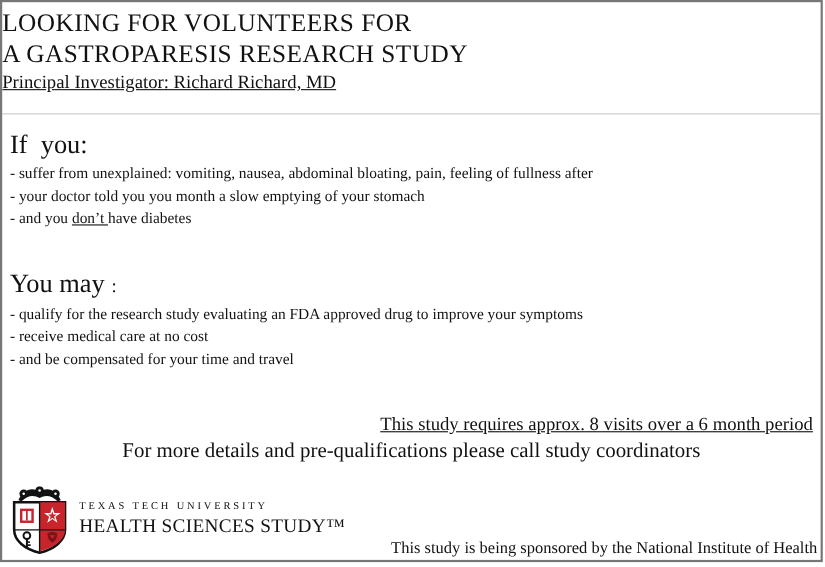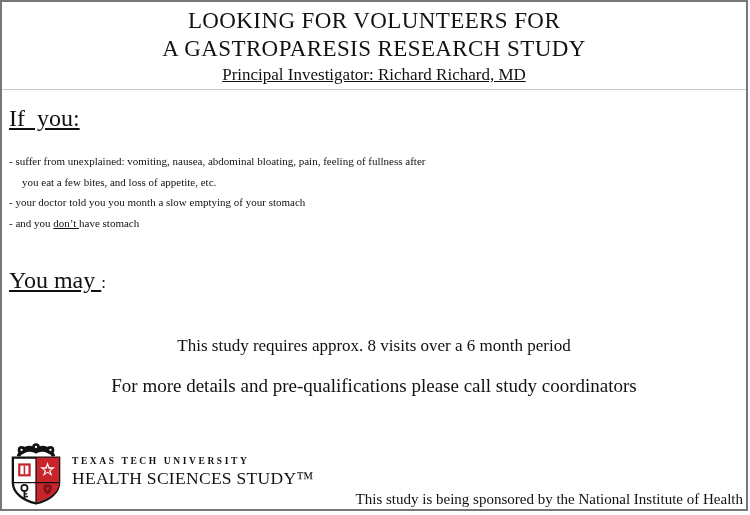--- a/index.html
+++ b/index.html
@@ -11,24 +11,23 @@
   }
   .page {
     position: absolute; left: 0; top: 0;
     width: 744px; height: 507px;
     border: 2px solid #777777;
     background: #ffffff;
     overflow: hidden;
   }
   
   .header {
-    text-align: center;
     padding-top: 5px;
     border-bottom: 1px solid #c9c9c9;
-    padding-bottom: 3px;
+    padding-bottom: 17px;
   }
   .title-line {
     font-size: 23px;
     line-height: 28px;
     letter-spacing: 0.4px;
     font-weight: 500;
   }
   .pi-line {
     font-size: 17px;
     line-height: 22px;
@@ -36,55 +35,56 @@
     text-decoration: underline;
   }
   
   .content { padding: 0 7px; }
   .section-heading {
     font-size: 24px;
     line-height: 30px;
     margin-top: 13px;
     white-space: pre;
   }
-  .section-heading .u { text-decoration: underline; }
+  .section-heading .u { }
   .section-heading .colon { font-size: 17px; }
   .bullets {
-    font-size: 11px;
+    font-size: 14px;
     line-height: 20.5px;
-    margin-top: 18px;
+    margin-top: 2px;
   }
   .bullet-cont { padding-left: 13px; }
   .u-inline { text-decoration: underline; }
   .ym-heading { margin-top: 32px; }
   
   .note-visits {
-    text-align: center;
+    text-align: right;
     font-size: 17px;
     line-height: 21px;
     margin-top: 37px;
+    text-decoration: underline;
   }
   .note-contact {
     text-align: center;
     font-size: 19px;
     line-height: 24px;
-    margin-top: 18px;
+    margin-top: 2px;
   }
   
   .logo {
     position: absolute;
     left: 7px; bottom: 0px;
     display: flex;
     align-items: center;
     gap: 9px;
   }
   .logo-text { padding-bottom: 8px; }
   .logo-line1 {
     font-size: 9.5px;
-    font-weight: bold;
+    font-weight: normal;
     letter-spacing: 2.6px;
     line-height: 13px;
     white-space: nowrap;
   }
   .logo-line2 {
     font-size: 17.5px;
     letter-spacing: 0.3px;
     line-height: 21px;
     white-space: nowrap;
   }
@@ -109,31 +109,39 @@
   </div>
 
   <div class="content">
 
     <div class="section-heading"><span class="u">If  you:</span></div>
 
     <div class="bullets">
       <div>
         <span>- suffer from unexplained: vomiting, nausea, abdominal bloating, pain, feeling of fullness after</span>
       </div>
-      <div class="bullet-cont">
-        <span>you eat a few bites, and loss of appetite, etc.</span>
-      </div>
       <div>
         <span>- your doctor told you you month a slow emptying of your stomach</span>
       </div>
-      <div><span>- and you </span><span class="u-inline">don’t </span><span>have stomach</span></div>
+      <div><span>- and you </span><span class="u-inline">don’t </span><span>have diabetes</span></div>
     </div>
 
     <div class="section-heading ym-heading"><span class="u">You may </span><span class="colon">:</span></div>
 
+    <div class="bullets">
+      <div>
+        <span>- qualify for the research study evaluating an FDA approved drug to improve your symptoms</span>
+      </div>
+      <div>
+        <span>- receive medical care at no cost</span>
+      </div>
+      <div>
+        <span>- and be compensated for your time and travel</span>
+      </div>
+    </div>
 
     <div class="note-visits">This study requires approx. 8 visits over a 6 month period</div>
     <div class="note-contact">For more details and pre-qualifications please call study coordinators</div>
 
   </div>
 
   <div class="logo">
     <span>
       <svg width="54" height="62" viewBox="0 0 56 64" aria-hidden="true">
 

